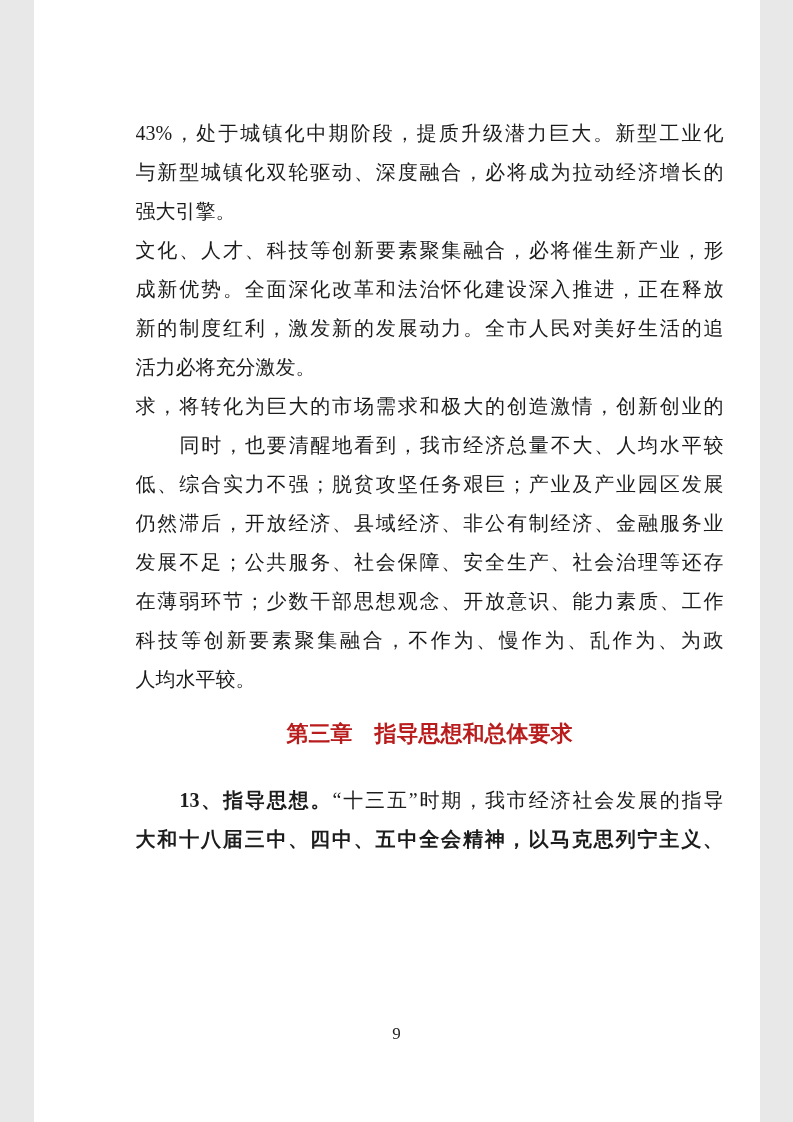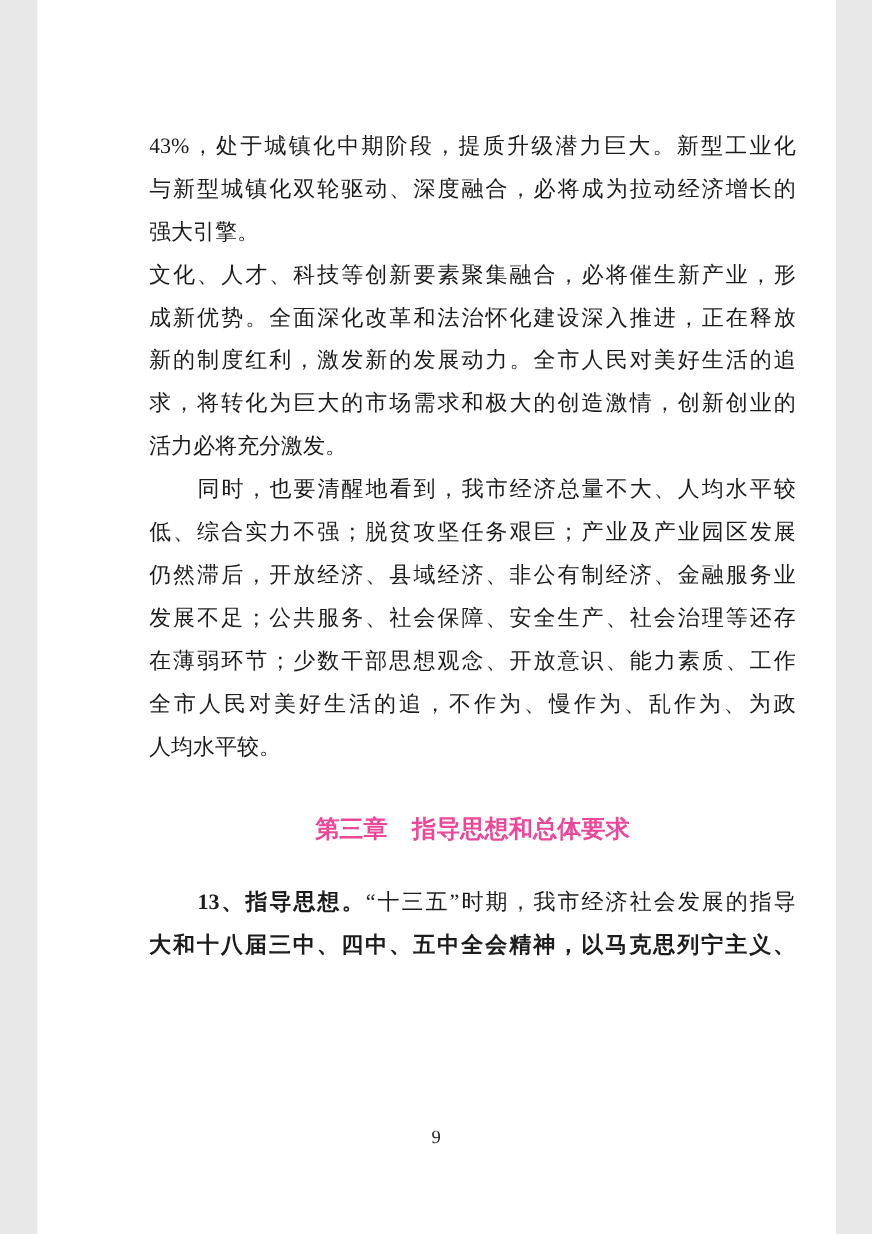--- a/index.html
+++ b/index.html
@@ -37,28 +37,28 @@
   .line.full { text-align-last: justify; }
   .line.indent { text-indent: 2.2em; }
   .seg-regular { font-weight: 400; }
   .seg-bold { font-weight: 700; }
   .seg-heiti {
     font-family: "Liberation Sans", "DejaVu Sans", sans-serif;
     font-weight: 600;
     letter-spacing: 0.5px;
   }
   .chapter-heading {
-    margin-top: 40px;
+    margin-top: 20px;
     height: 30px;
     line-height: 30px;
     text-align: center;
     font-family: "Liberation Sans", "DejaVu Sans", sans-serif;
     font-weight: 700;
     font-size: 22px;
-    color: #ec4899;
+    color: #b91c1c;
   }
   .paragraph.after-heading { margin-top: 32px; }
   .page-footer {
     position: absolute;
     left: 0;
     top: 1024px;
     width: 100%;
     text-align: center;
   }
   .page-number {
@@ -74,30 +74,30 @@
   <main class="doc-body" id="doc-body">
       <div class="paragraph">
         <div class="line full"><span class="seg-regular">43%，处于城镇化中期阶段，提质升级潜力巨大。新型工业化</span></div>
         <div class="line full"><span class="seg-regular">与新型城镇化双轮驱动、深度融合，必将成为拉动经济增长的</span></div>
         <div class="line"><span class="seg-regular">强大引擎。</span></div>
       </div>
       <div class="paragraph">
         <div class="line full"><span class="seg-regular">文化、人才、科技等创新要素聚集融合，必将催生新产业，形</span></div>
         <div class="line full"><span class="seg-regular">成新优势。全面深化改革和法治怀化建设深入推进，正在释放</span></div>
         <div class="line full"><span class="seg-regular">新的制度红利，激发新的发展动力。全市人民对美好生活的追</span></div>
+        <div class="line"><span class="seg-regular">活力必将充分激发。</span></div>
         <div class="line full"><span class="seg-regular">求，将转化为巨大的市场需求和极大的创造激情，创新创业的</span></div>
-        <div class="line"><span class="seg-regular">活力必将充分激发。</span></div>
       </div>
       <div class="paragraph">
         <div class="line indent full"><span class="seg-regular">同时，也要清醒地看到，我市经济总量不大、人均水平较</span></div>
         <div class="line full"><span class="seg-regular">低、综合实力不强；脱贫攻坚任务艰巨；产业及产业园区发展</span></div>
         <div class="line full"><span class="seg-regular">仍然滞后，开放经济、县域经济、非公有制经济、金融服务业</span></div>
         <div class="line full"><span class="seg-regular">发展不足；公共服务、社会保障、安全生产、社会治理等还存</span></div>
         <div class="line full"><span class="seg-regular">在薄弱环节；少数干部思想观念、开放意识、能力素质、工作</span></div>
-        <div class="line full"><span class="seg-regular">全市人民对美好生活的追，不作为、慢作为、乱作为、为政</span></div>
+        <div class="line full"><span class="seg-regular">科技等创新要素聚集融合，不作为、慢作为、乱作为、为政</span></div>
         <div class="line"><span class="seg-regular">人均水平较。</span></div>
       </div>
       <div class="chapter-heading">第三章　指导思想和总体要求</div>
       <div class="paragraph after-heading">
         <div class="line indent full"><span class="seg-bold">13、指导思想。</span><span class="seg-regular">“十三五”时期，我市经济社会发展的指导</span></div>
         <div class="line full"><span class="seg-heiti">大和十八届三中、四中、五中全会精神，以马克思列宁主义、</span></div>
       </div>
     </main>
   <footer class="page-footer">
     <span class="page-number">9</span>

